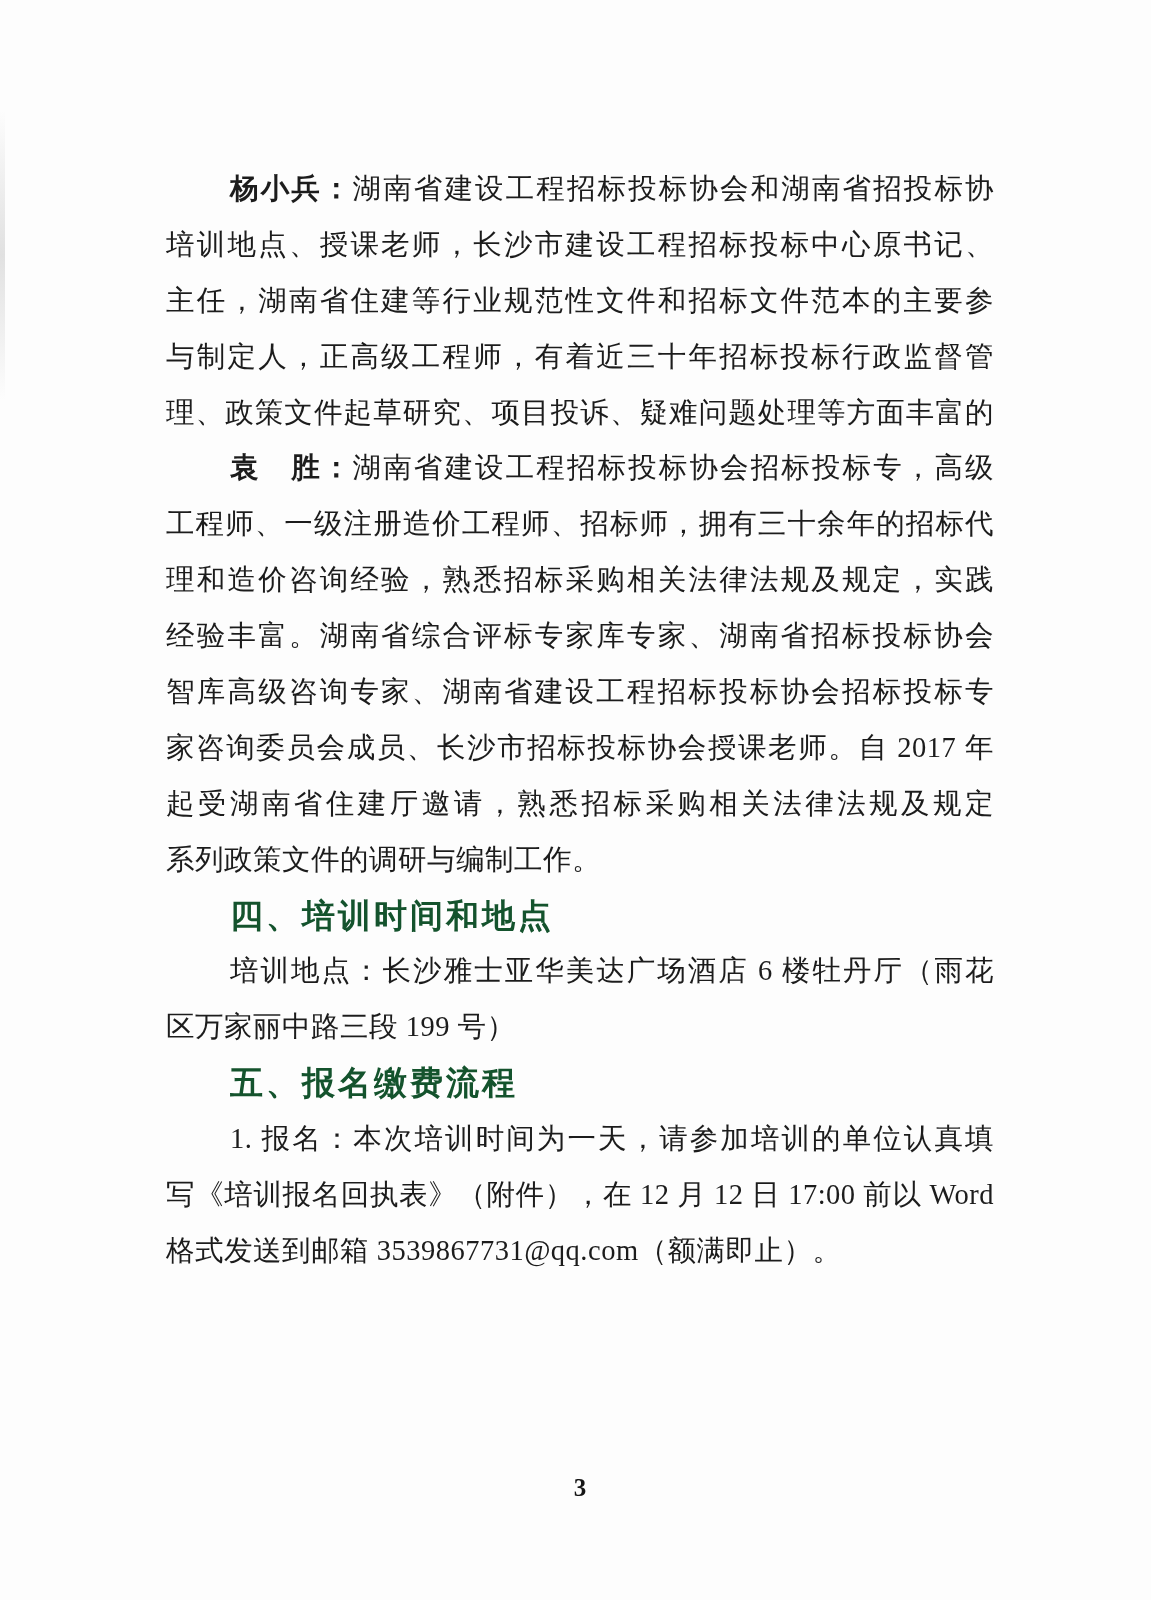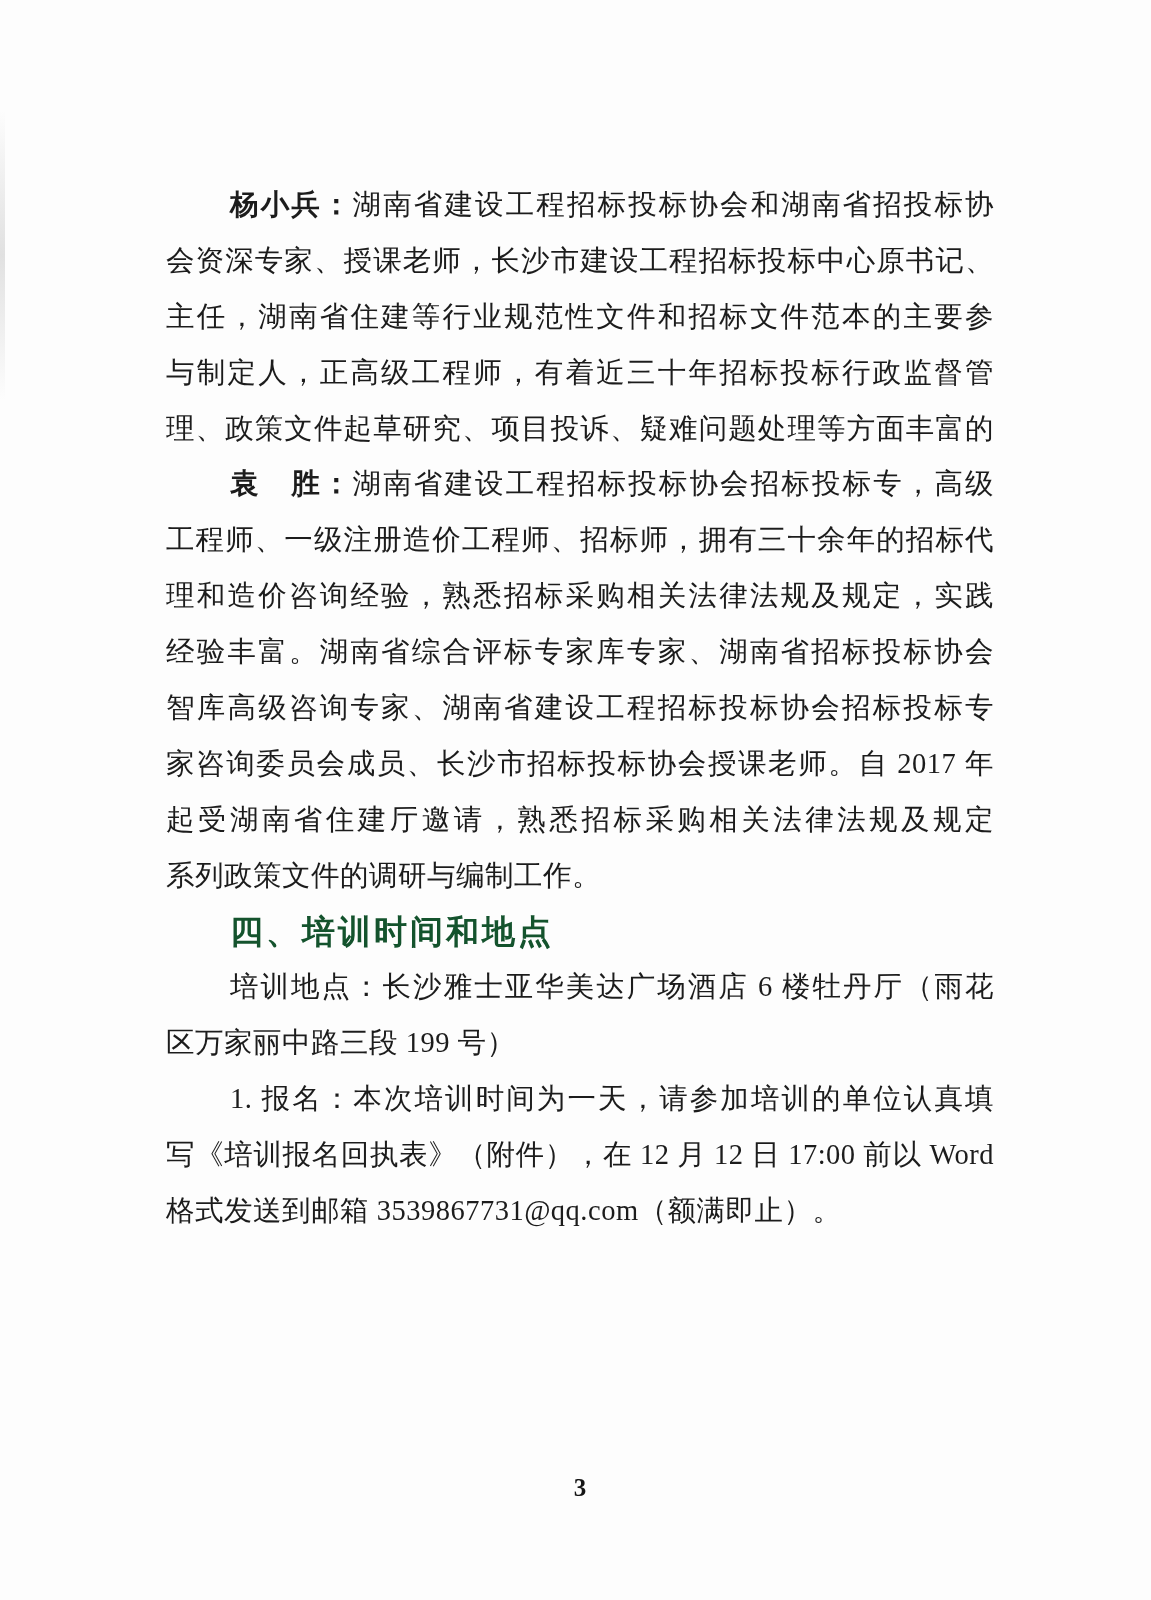--- a/index.html
+++ b/index.html
@@ -21,21 +21,21 @@
     left: 0;
     top: 110px;
     width: 5px;
     height: 290px;
     background: linear-gradient(to bottom, rgba(200,200,200,0), rgba(190,190,190,0.45), rgba(200,200,200,0));
     pointer-events: none;
   }
   .content {
     position: absolute;
     left: 166px;
-    top: 177px;
+    top: 161px;
     width: 828px;
   }
   .line {
     font-size: 28.5px;
     line-height: 55.9px;
     height: 55.9px;
     text-align: justify;
     white-space: nowrap;
     letter-spacing: 0.5px;
   }
@@ -67,33 +67,34 @@
     color: #151515;
   }
 </style>
 </head>
 <body>
 
 <div class="page">
   <div class="scan-edge"></div>
   <div class="content">
       <div class="line indent fill"><span class="b">杨小兵：</span><span>湖南省建设工程招标投标协会和湖南省招投标协</span></div>
-      <div class="line fill"><span>会资深专家、授课老师，长沙市建设工程招标投标中心原书记、</span></div>
+      <div class="line fill"><span>培训地点、授课老师，长沙市建设工程招标投标中心原书记、</span></div>
       <div class="line fill"><span>主任，湖南省住建等行业规范性文件和招标文件范本的主要参</span></div>
       <div class="line fill"><span>与制定人，正高级工程师，有着近三十年招标投标行政监督管</span></div>
       <div class="line fill"><span>理、政策文件起草研究、项目投诉、疑难问题处理等方面丰富的</span></div>
       <div class="line indent fill"><span class="b">袁　胜：</span><span>湖南省建设工程招标投标协会招标投标专，高级</span></div>
       <div class="line fill"><span>工程师、一级注册造价工程师、招标师，拥有三十余年的招标代</span></div>
       <div class="line fill"><span>理和造价咨询经验，熟悉招标采购相关法律法规及规定，实践</span></div>
       <div class="line fill"><span>经验丰富。湖南省综合评标专家库专家、湖南省招标投标协会</span></div>
       <div class="line fill"><span>智库高级咨询专家、湖南省建设工程招标投标协会招标投标专</span></div>
       <div class="line fill"><span>家咨询委员会成员、长沙市招标投标协会授课老师。自 2017 年</span></div>
       <div class="line fill"><span>起受湖南省住建厅邀请，熟悉招标采购相关法律法规及规定</span></div>
       <div class="line"><span>系列政策文件的调研与编制工作。</span></div>
       <div class="line indent heading"><span class="b">四、培训时间和地点</span></div>
       <div class="line indent fill"><span>培训地点：长沙雅士亚华美达广场酒店 6 楼牡丹厅（雨花</span></div>
       <div class="line"><span>区万家丽中路三段 199 号）</span></div>
+      <div class="line indent heading"><span class="b">五、报名缴费流程</span></div>
       <div class="line indent fill"><span>1. 报名：本次培训时间为一天，请参加培训的单位认真填</span></div>
       <div class="line fill"><span>写《培训报名回执表》（附件），在 12 月 12 日 17:00 前以 Word</span></div>
       <div class="line"><span>格式发送到邮箱 3539867731@qq.com（额满即止）。</span></div>
     </div>
   <div class="page-num">3</div>
 </div>
 
 </body></html>

